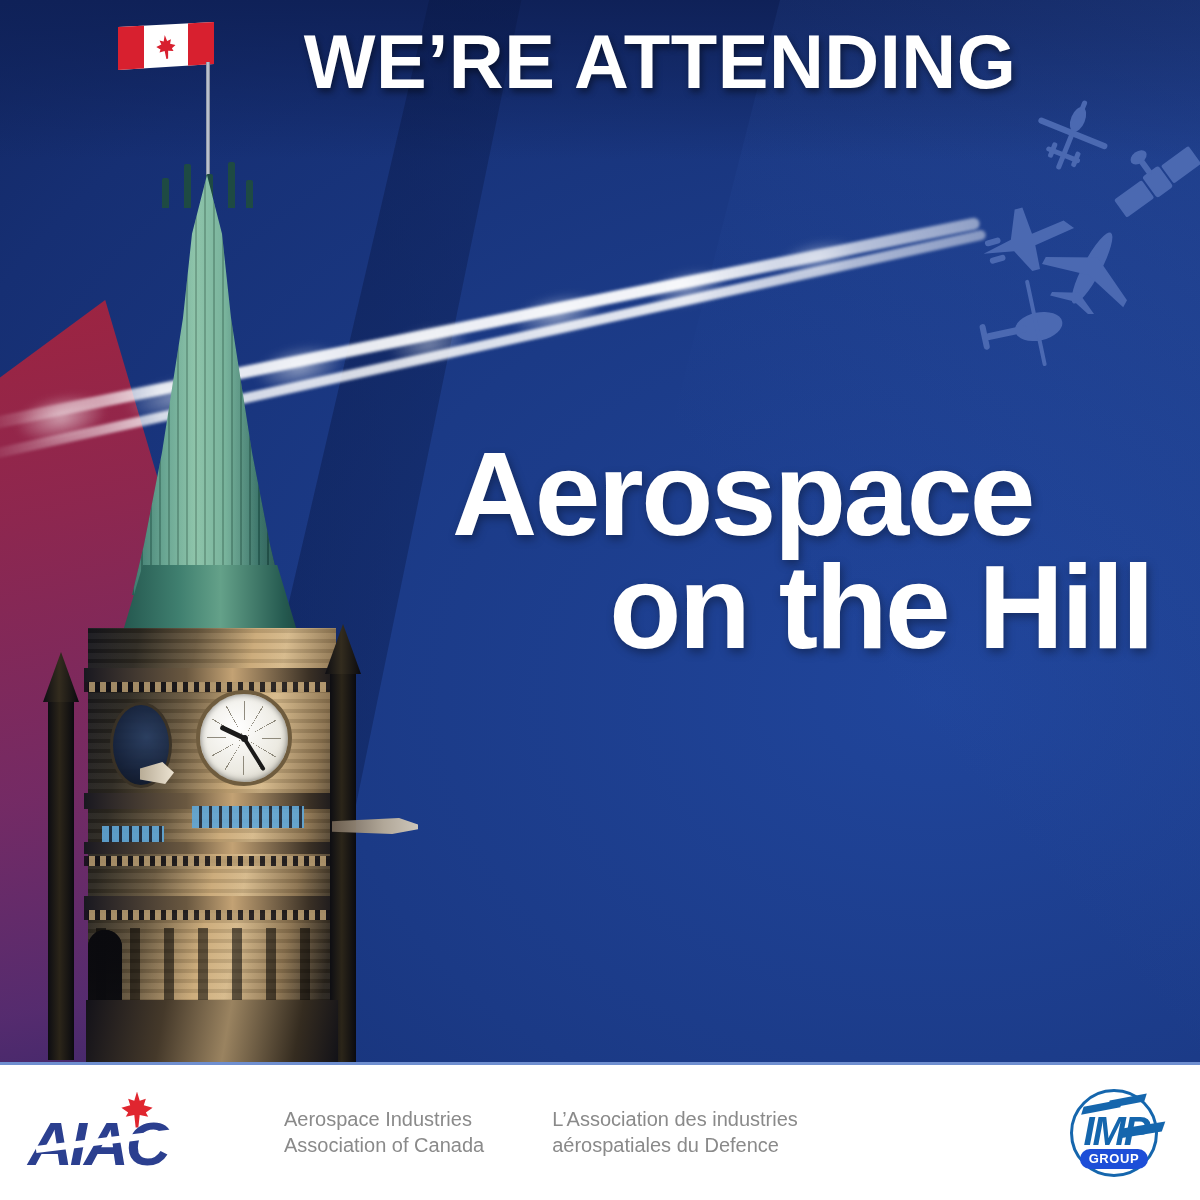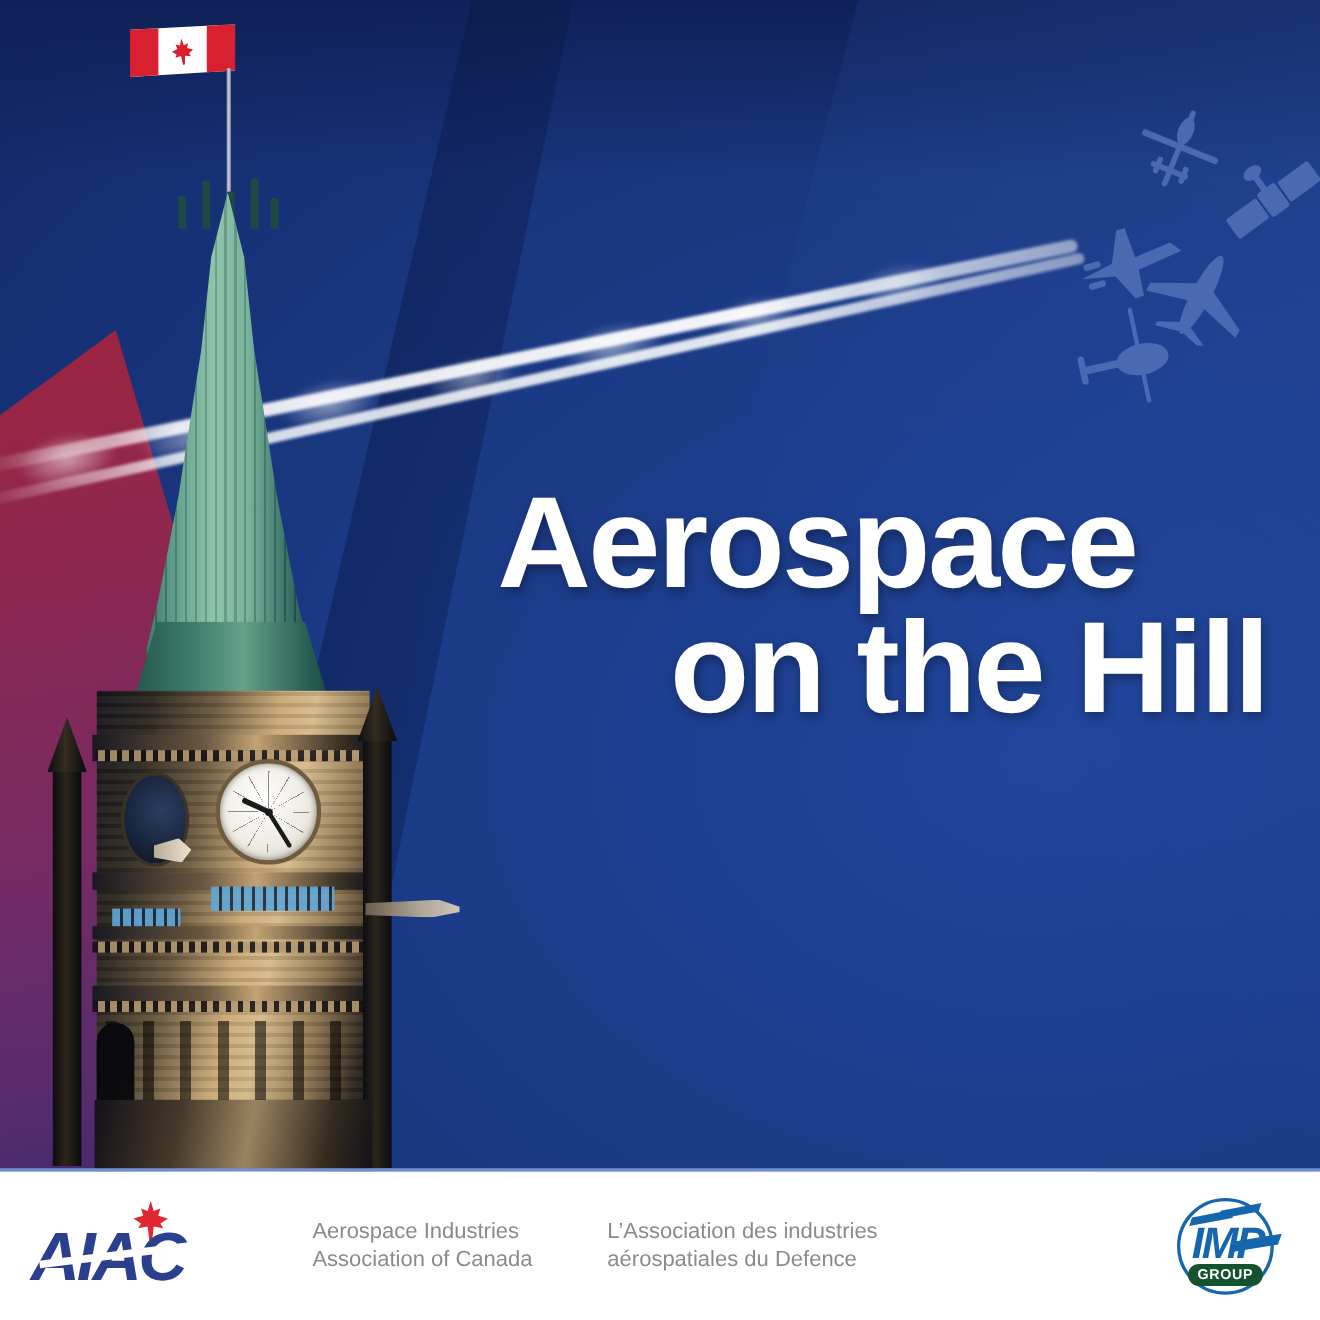--- a/index.html
+++ b/index.html
@@ -252,21 +252,21 @@
   .imp-circle{
     position:absolute;left:8px;top:8px;width:88px;height:88px;border-radius:50%;
     border:3px solid #1566ad;
   }
   .imp-letters{
     position:absolute;left:8px;top:30px;width:92px;text-align:center;
     color:#1566ad;font-size:40px;font-weight:700;font-style:italic;letter-spacing:-2px;line-height:40px;
   }
   .imp-group{
     position:absolute;left:18px;top:68px;width:68px;height:20px;border-radius:10px;
-    background:#14532d;color:#fff;font-size:13px;font-weight:700;letter-spacing:.6px;
+    background:#1d4ed8;color:#fff;font-size:13px;font-weight:700;letter-spacing:.6px;
     text-align:center;line-height:20px;
   }
   .imp-arrow{position:absolute;background:#1566ad;}
   .imp-arrow.a1{left:22px;top:22px;width:36px;height:8px;transform:skewX(-28deg) rotate(-12deg);}
   .imp-arrow.a2{left:48px;top:16px;width:34px;height:8px;transform:skewX(-28deg) rotate(-12deg);}
   .imp-arrow.a3{left:60px;top:44px;width:40px;height:10px;transform:skewX(-28deg) rotate(-10deg);}
   .imp-name{
     color:#1566ad;font-size:40px;font-weight:700;line-height:1.12;letter-spacing:-.5px;
   }
   .imp-name .sc{font-size:33px;}
@@ -376,20 +376,21 @@
     <svg style="left:6px;top:186px;" width="110" height="96" viewBox="0 0 110 96">
       <g transform="rotate(-12 55 48)">
         <ellipse cx="62" cy="52" rx="24" ry="14"></ellipse>
         <rect x="8" y="48" width="42" height="7" rx="3"></rect>
         <rect x="4" y="38" width="6" height="26" rx="3"></rect>
         <rect x="58" y="4" width="4" height="88" rx="2"></rect>
       </g>
     </svg>
   </div>
 
+  <div class="kicker">WE’RE ATTENDING</div>
 
   <div class="headline">
     <span>Aerospace</span>
     <span class="l2">on the Hill</span>
   </div>
 
   <div class="footer-rule"></div>
   <div class="footer">
 
     <div class="aiac-block">

